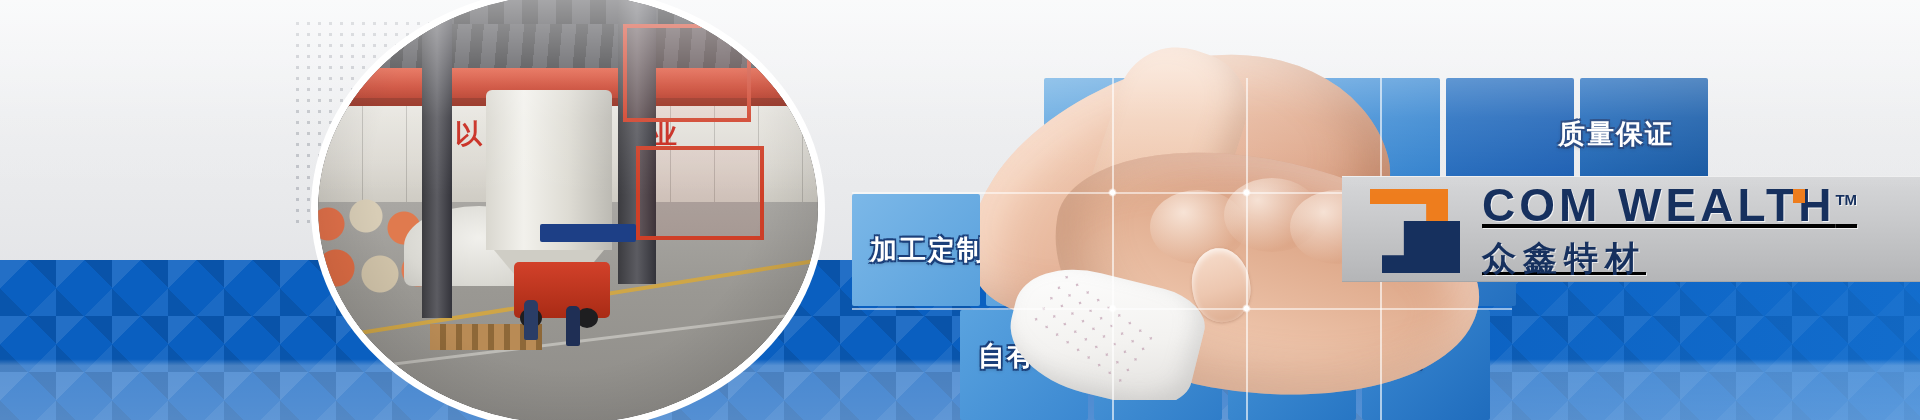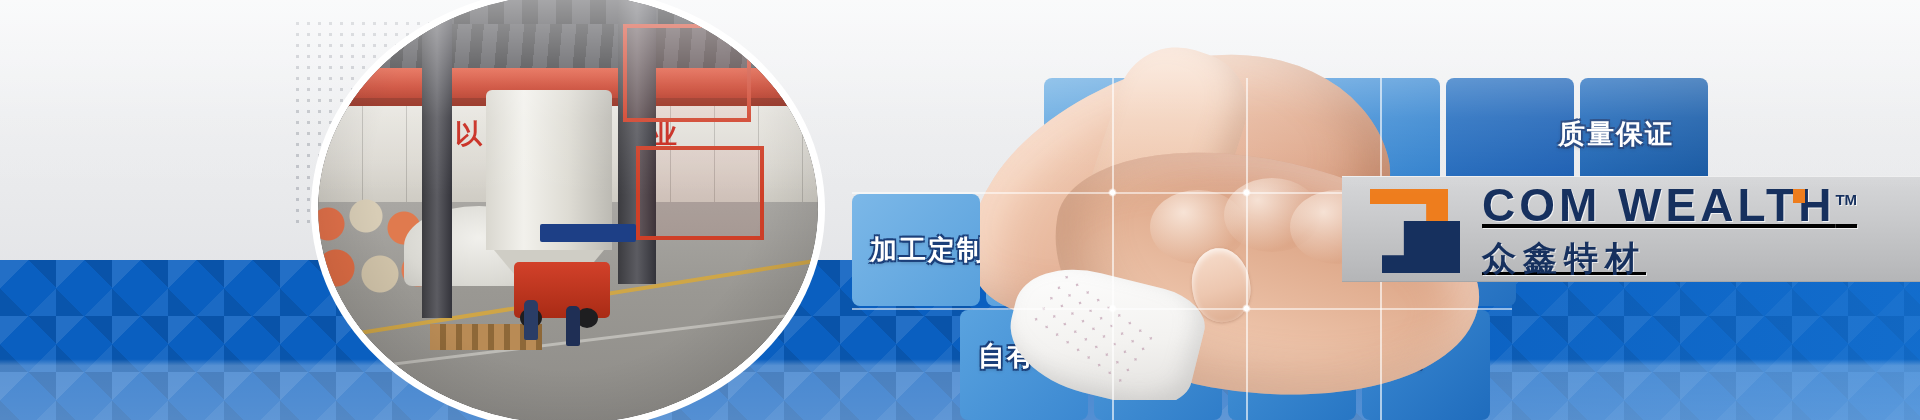--- a/index.html
+++ b/index.html
@@ -124,21 +124,21 @@
     background:repeating-linear-gradient(90deg,#b98b55 0px,#b98b55 10px,#8e6838 10px,#8e6838 16px);}
   .ph-sign{position:absolute;left:222px;top:230px;width:96px;height:18px;
     background:#1d3f86;border-radius:2px;}
   .ph-vig{position:absolute;inset:0;border-radius:50%;
     background:radial-gradient(circle at 50% 42%,rgba(0,0,0,0) 55%,rgba(0,0,0,.22) 100%);}
 
   
   .mosaic{position:absolute;left:0;top:0;width:1920px;height:420px;}
   .tile{
     position:absolute;
-    border-radius:8px;
+    border-radius:2px;
   }
   .tile .lbl{
     position:absolute;
     color:#ffffff;
     font-size:27px;
     font-weight:bold;
     letter-spacing:2px;
     white-space:nowrap;
     font-family:"DejaVu Sans",sans-serif;
     text-shadow:

